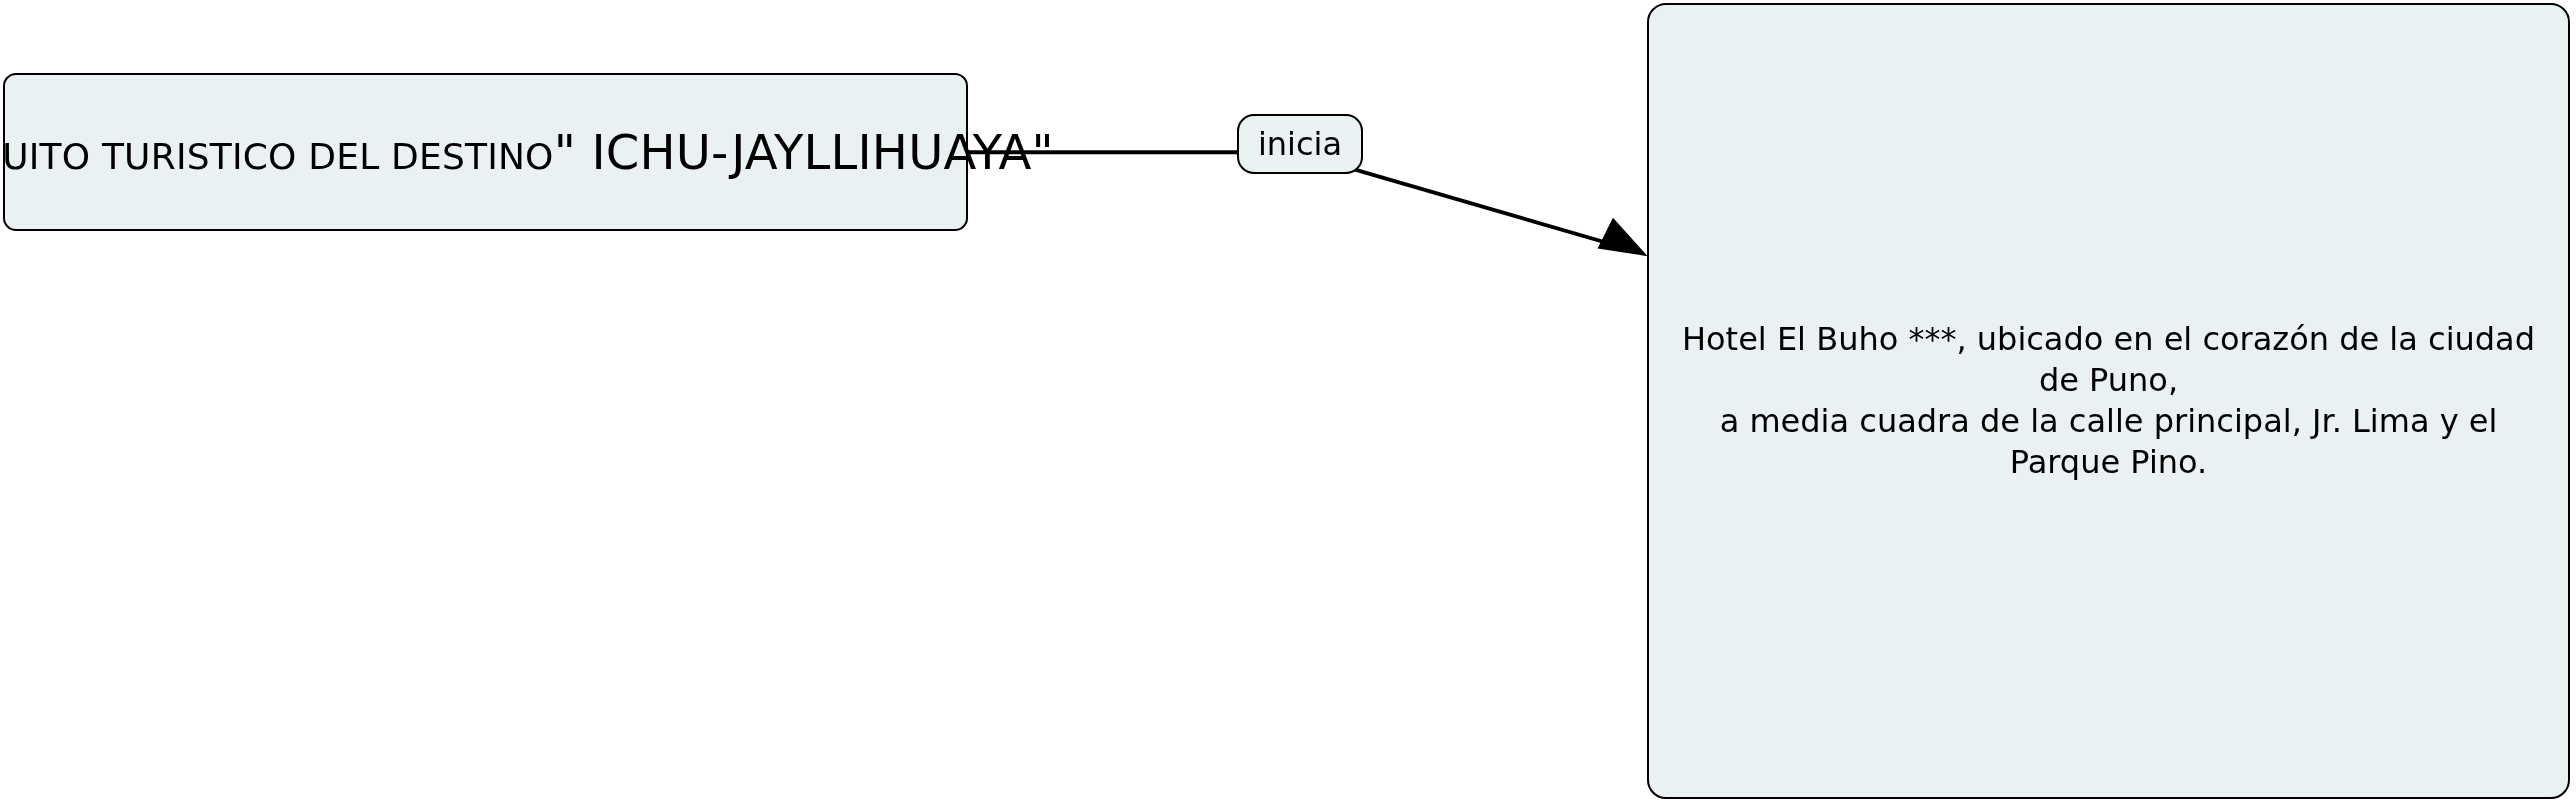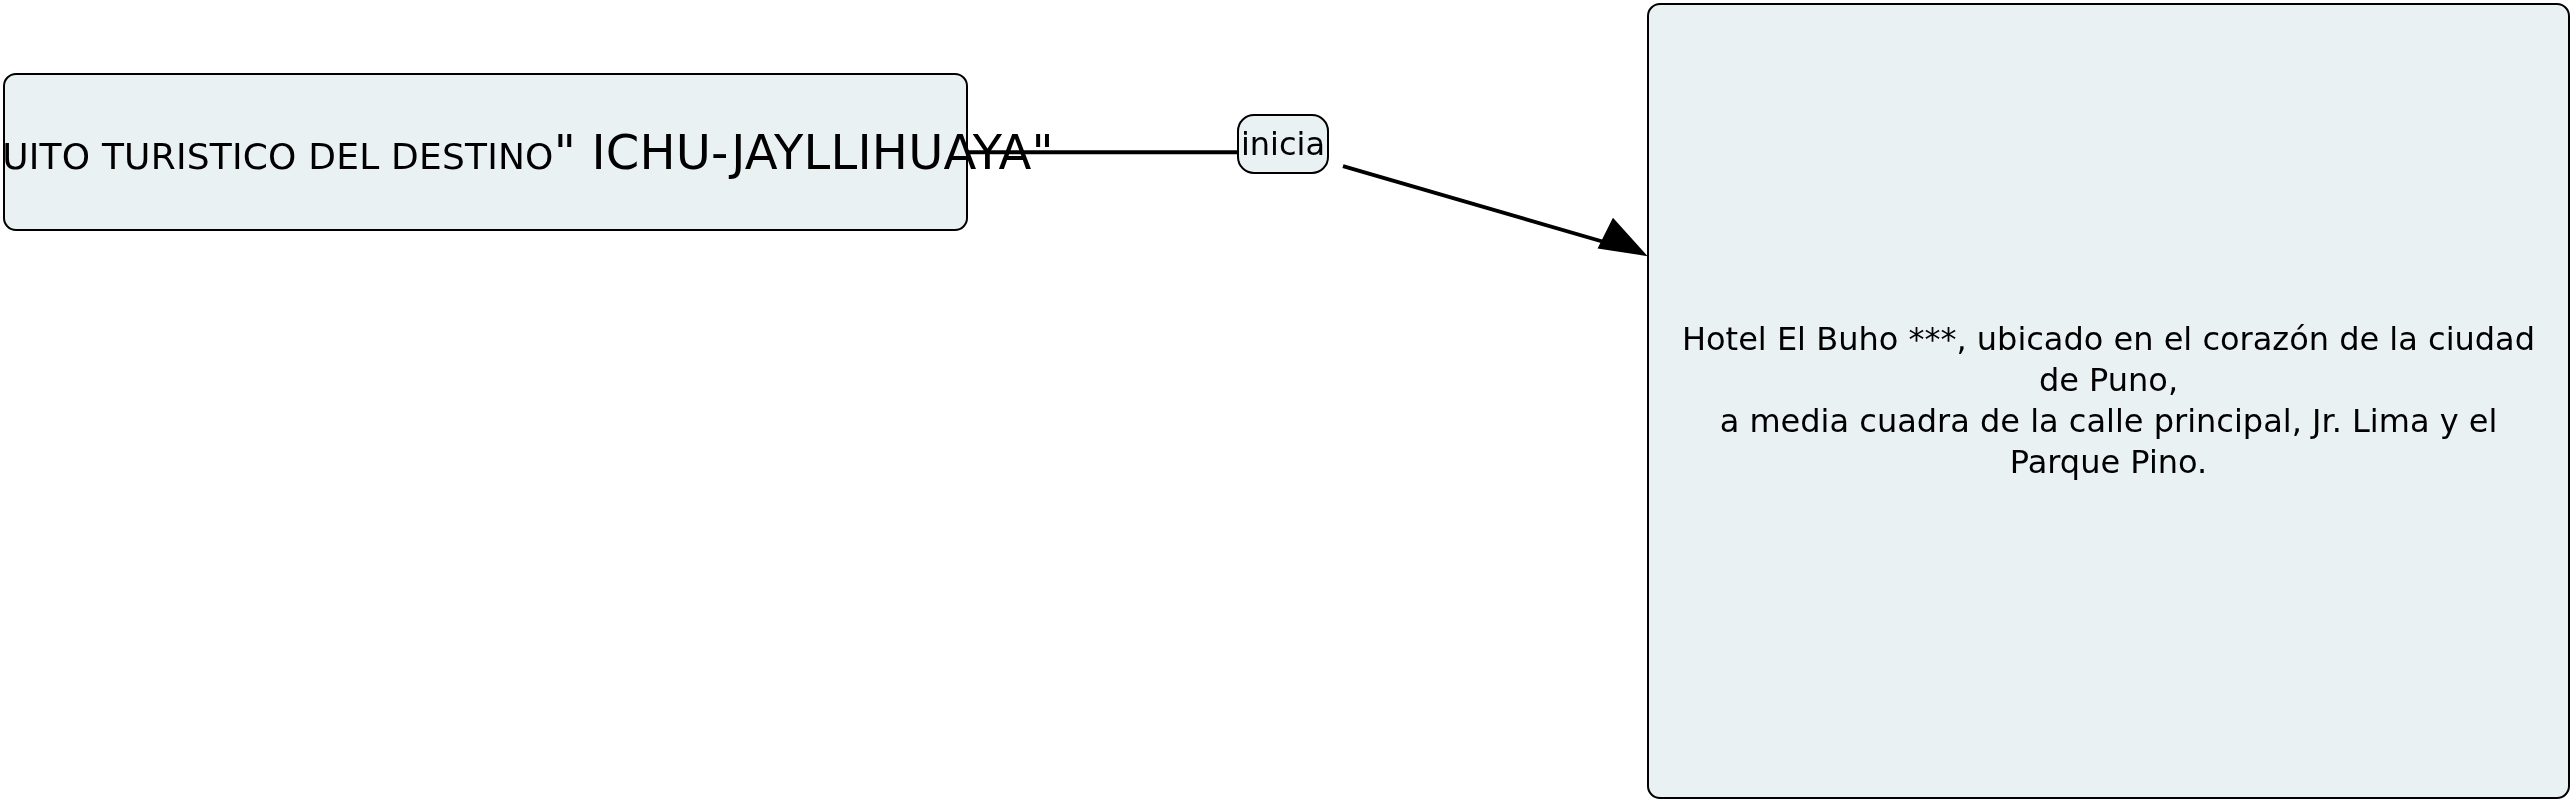--- a/index.html
+++ b/index.html
@@ -69,34 +69,34 @@
   }
   .source-text .seg-large {
     font-size: 48px;
     letter-spacing: 0.2px;
   }
 
   
   #edge-label-inicia {
     left: 1237px;
     top: 114px;
-    width: 92px;
+    width: 126px;
     height: 60px;
     border-radius: 17px;
     font-size: 32px;
     line-height: 1;
   }
 
   
   #node-target {
     left: 1647px;
     top: 3.1px;
     width: 923px;
     height: 796px;
-    border-radius: 13px;
+    border-radius: 19px;
     padding: 0 20px;
   }
   .target-text {
     font-size: 32px;
     line-height: 1.28;
     white-space: pre-line;
   }
 </style>
 </head>
 <body>

